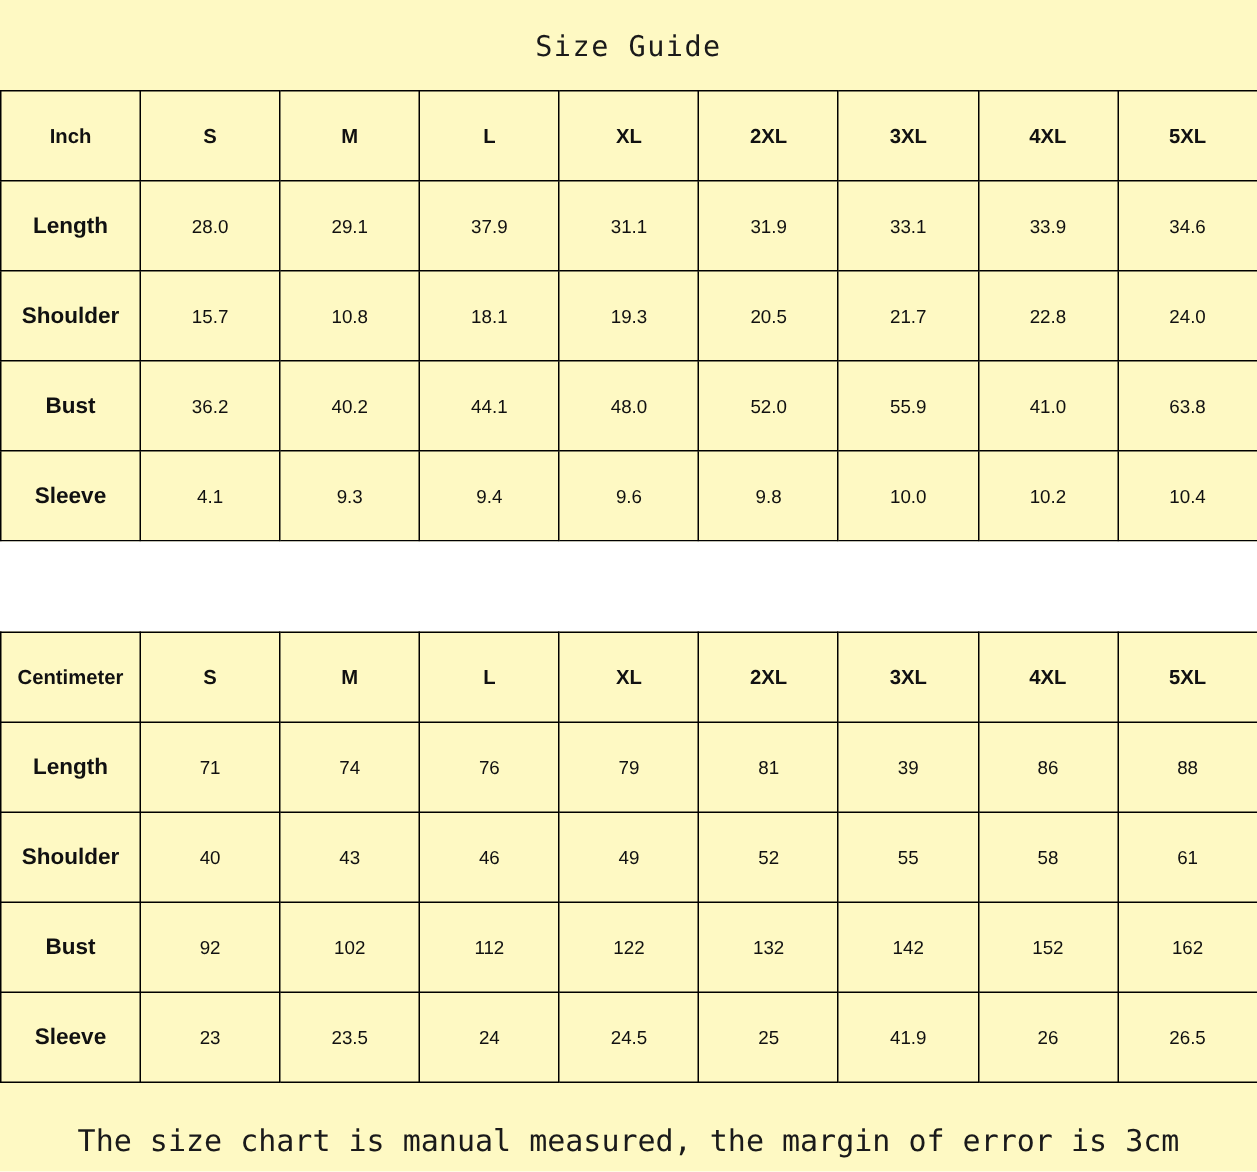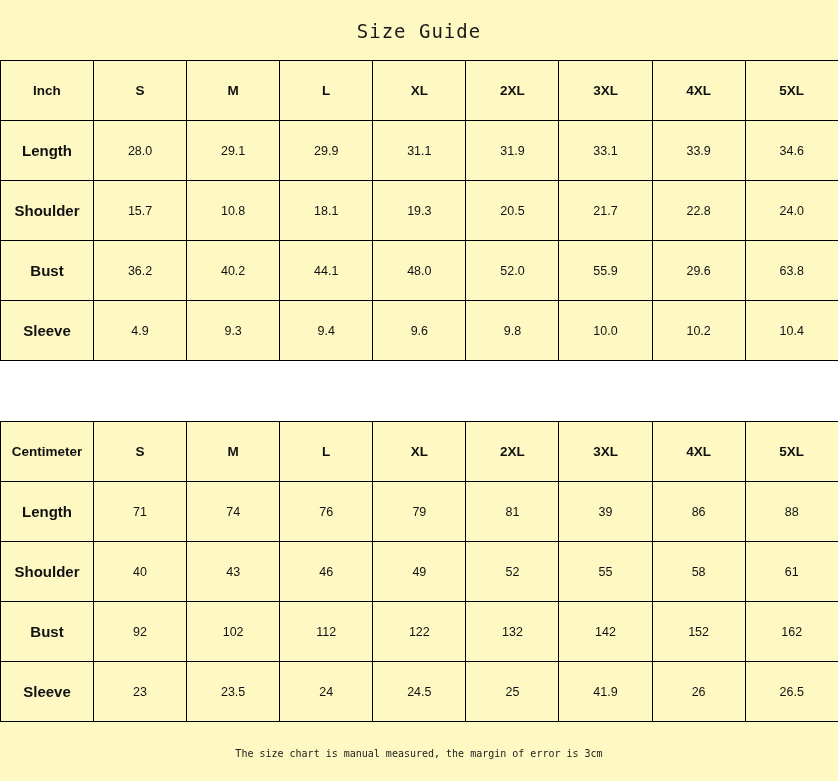--- a/index.html
+++ b/index.html
@@ -61,21 +61,21 @@
   table.size-table col.cx { width: 93.1px; }
   .spacer {
     height: 60px;
     width: 838px;
     background: #ffffff;
   }
   .footnote {
     width: 100%;
     text-align: center;
     font-family: "DejaVu Sans Mono", monospace;
-    font-size: 10px;
+    font-size: 20px;
     color: #1a1a1a;
     padding-top: 26px;
   }
 </style>
 </head>
 <body>
 
 <div class="page">
 
   <div class="title">Size Guide</div>
@@ -103,21 +103,21 @@
         <th>3XL</th>
         <th>4XL</th>
         <th>5XL</th>
       </tr>
     </thead>
     <tbody>
       <tr>
         <td class="rowhead">Length</td>
         <td class="val">28.0</td>
         <td class="val">29.1</td>
-        <td class="val">29.9</td>
+        <td class="val">37.9</td>
         <td class="val">31.1</td>
         <td class="val">31.9</td>
         <td class="val">33.1</td>
         <td class="val">33.9</td>
         <td class="val">34.6</td>
       </tr>
       <tr>
         <td class="rowhead">Shoulder</td>
         <td class="val">15.7</td>
         <td class="val">10.8</td>
@@ -129,26 +129,26 @@
         <td class="val">24.0</td>
       </tr>
       <tr>
         <td class="rowhead">Bust</td>
         <td class="val">36.2</td>
         <td class="val">40.2</td>
         <td class="val">44.1</td>
         <td class="val">48.0</td>
         <td class="val">52.0</td>
         <td class="val">55.9</td>
-        <td class="val">29.6</td>
+        <td class="val">41.0</td>
         <td class="val">63.8</td>
       </tr>
       <tr>
         <td class="rowhead">Sleeve</td>
-        <td class="val">4.9</td>
+        <td class="val">4.1</td>
         <td class="val">9.3</td>
         <td class="val">9.4</td>
         <td class="val">9.6</td>
         <td class="val">9.8</td>
         <td class="val">10.0</td>
         <td class="val">10.2</td>
         <td class="val">10.4</td>
       </tr>
     </tbody>
   </table>

